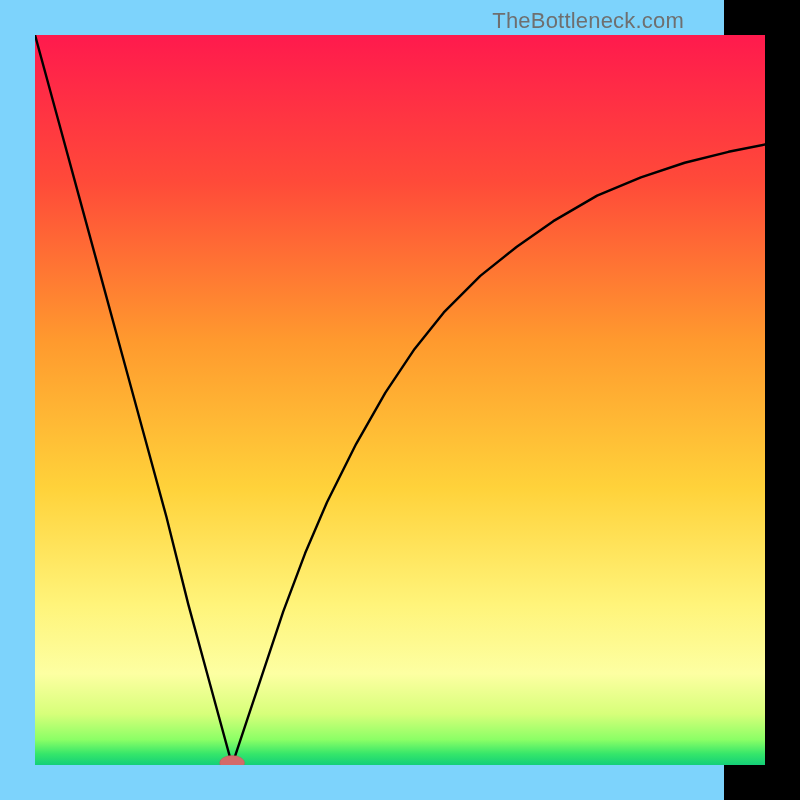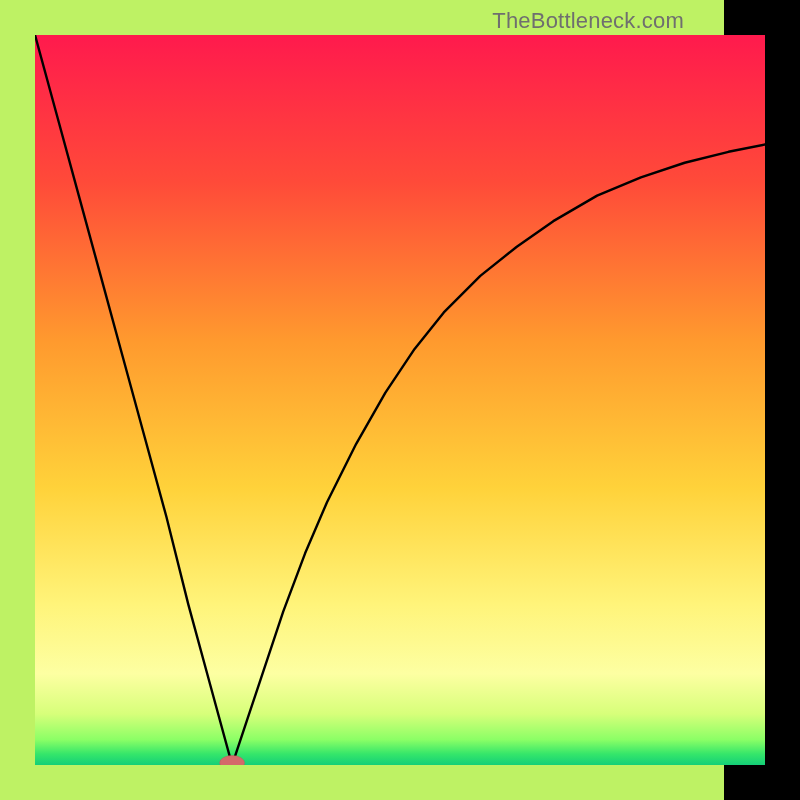--- a/index.html
+++ b/index.html
@@ -7,21 +7,21 @@
     padding: 0;
     width: 800px;
     height: 800px;
     background: #000;
     font-family: Arial, Helvetica, sans-serif;
   }
   .frame {
     position: relative;
     width: 724px;
     height: 800px;
-    background: #bef264;
+    background: #7dd3fc;
   }
   .plot-area {
     position: absolute;
     left: 35px;
     top: 35px;
     width: 730px;
     height: 730px;
     
   }
   .watermark {

